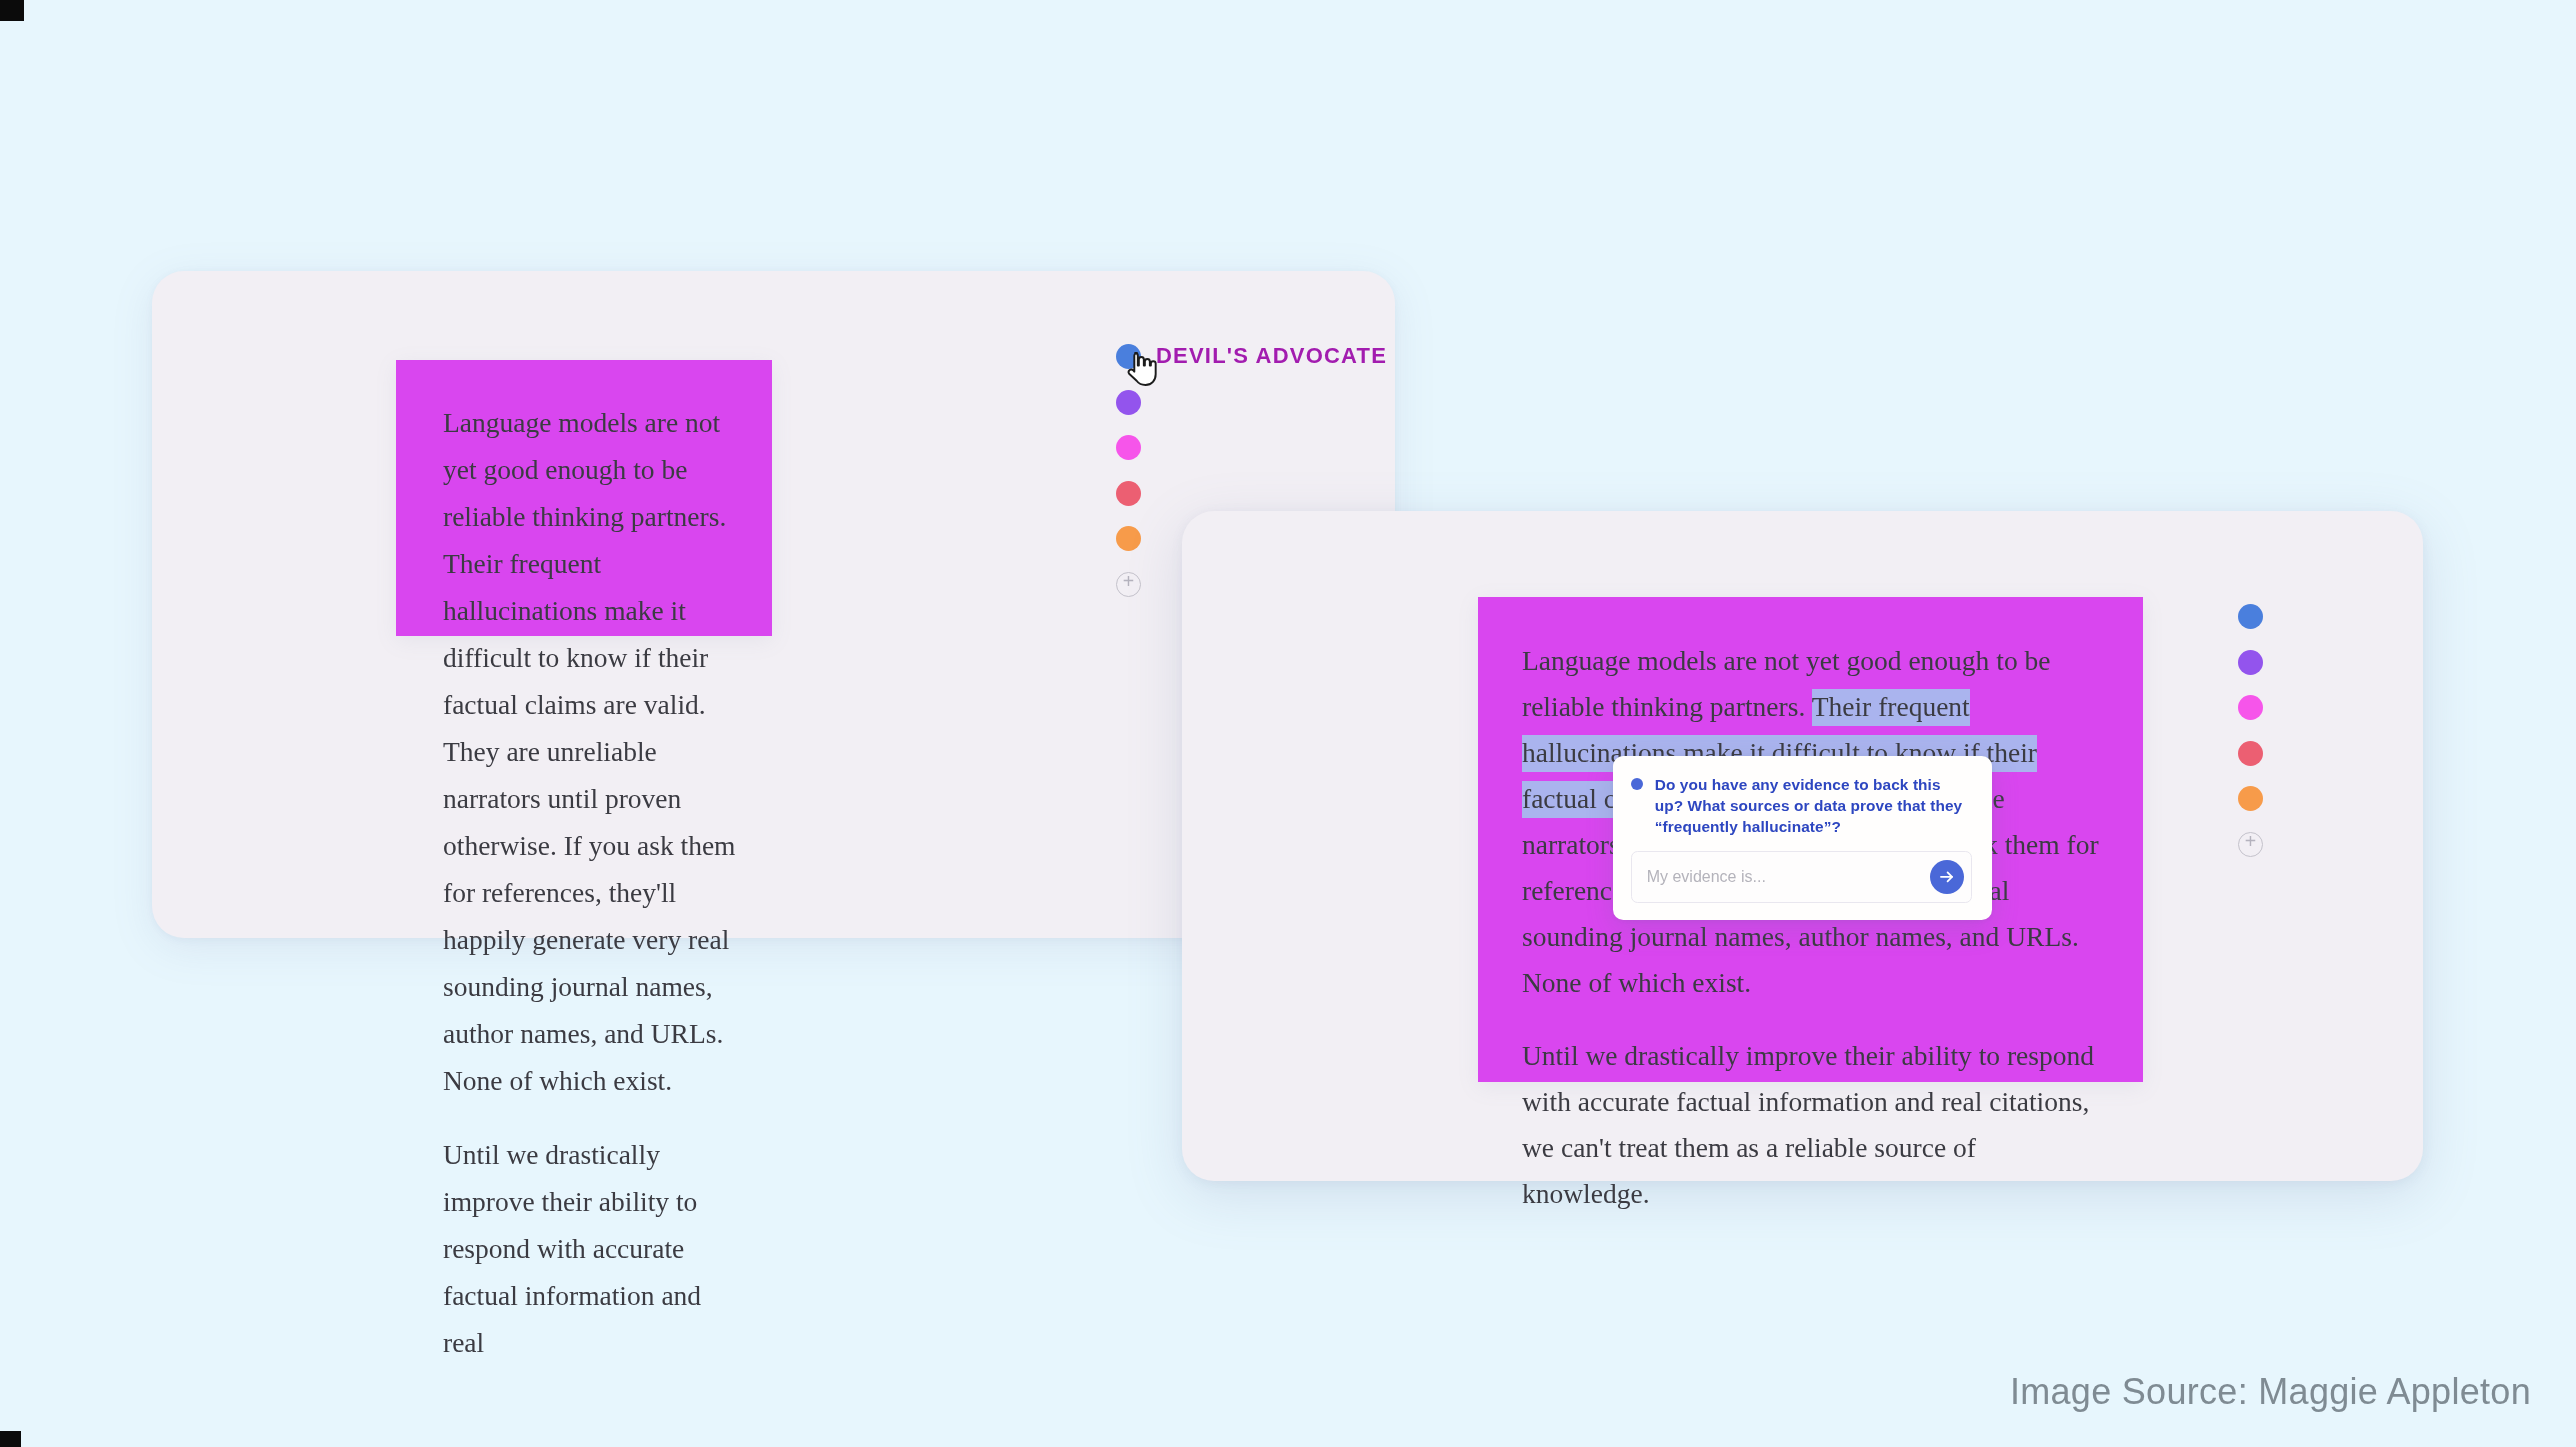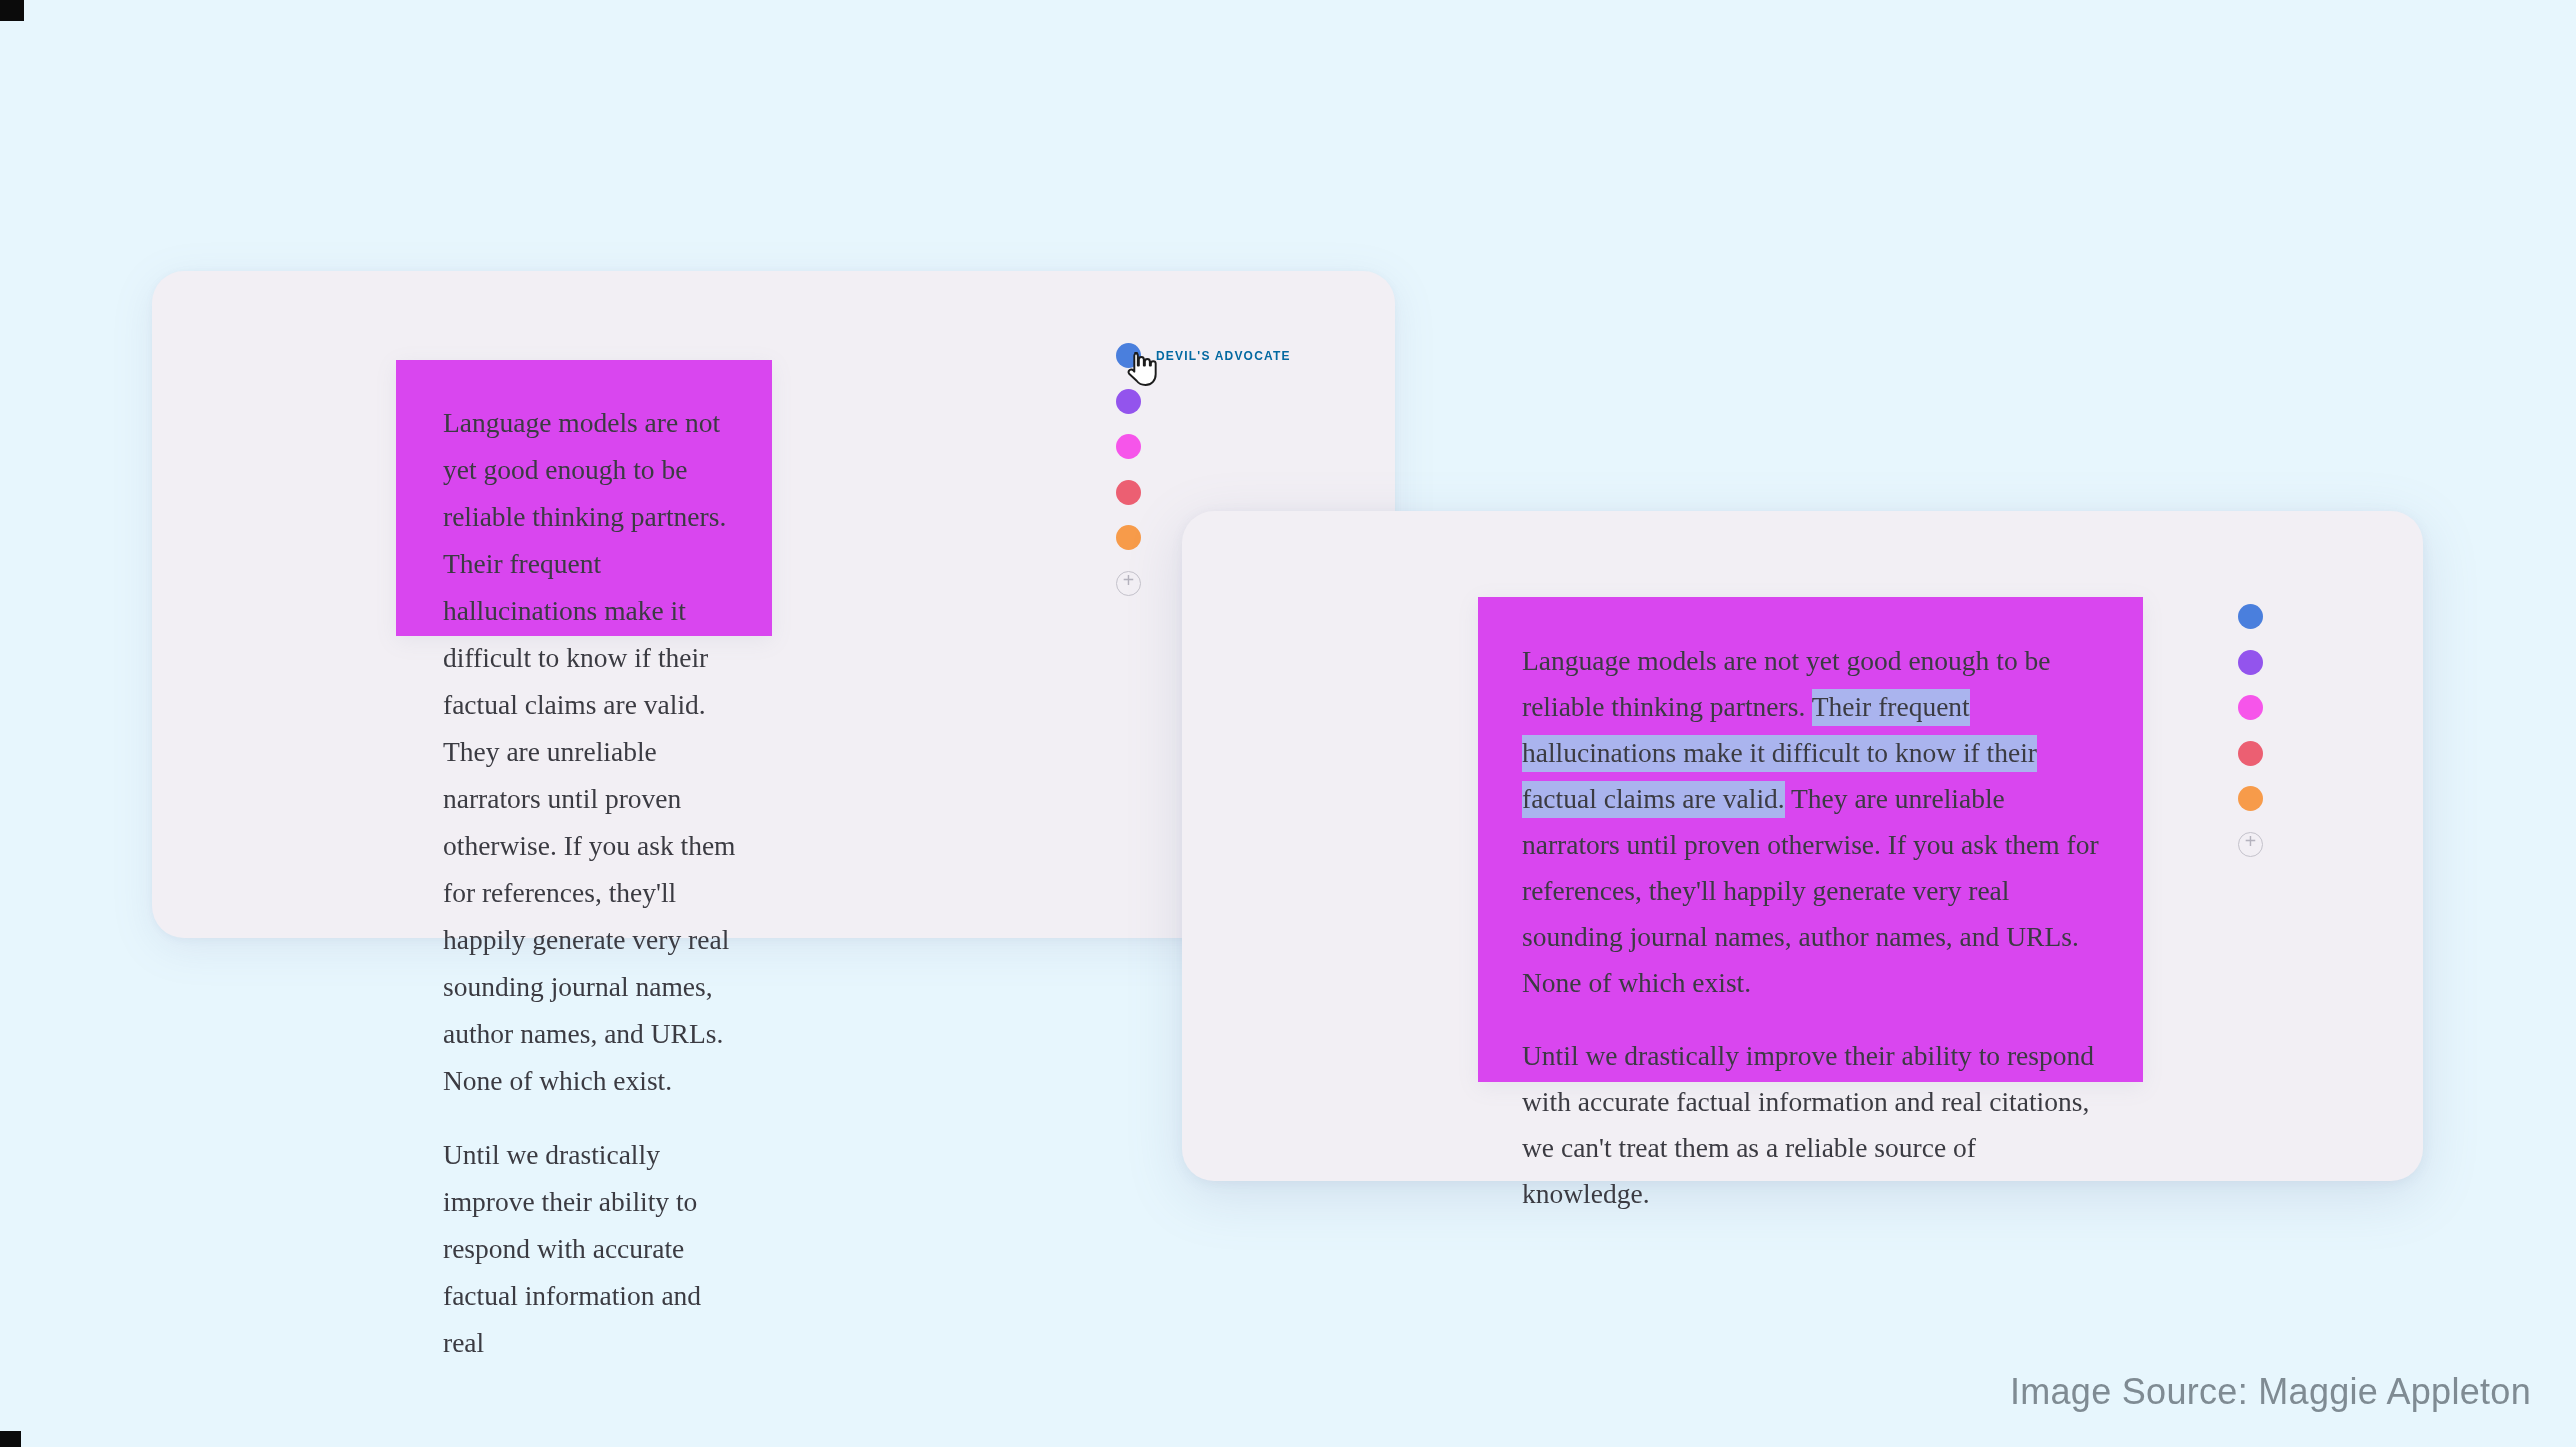--- a/index.html
+++ b/index.html
@@ -110,24 +110,24 @@
   .lens-dot {
     width: 25px;
     height: 25px;
     border-radius: 50%;
     flex: none;
     cursor: pointer;
   }
 
   .lens-label {
     font-family: "Liberation Sans", sans-serif;
-    font-size: 12px;
+    font-size: 22px;
     font-weight: 700;
     letter-spacing: 1.2px;
-    color: #0369a1;
+    color: #a21caf;
     white-space: nowrap;
   }
 
   .lens-add {
     width: 25px;
     height: 25px;
     border-radius: 50%;
     border: 1.5px solid #c4c2cb;
     color: #b4b2bd;
     display: flex;
@@ -289,20 +289,36 @@
 
 <div class="app-card card-front">
 
   <div class="doc-sheet">
     <div class="doc-body">
       <p><span>Language models are not yet good enough to be reliable thinking partners. </span><span class="hl">Their frequent hallucinations make it difficult to know if their factual claims are valid.</span><span> They are unreliable narrators until proven otherwise. If you ask them for references, they'll happily generate very real sounding journal names, author names, and URLs. None of which exist.</span></p>
       <p>Until we drastically improve their ability to respond with accurate factual information and real citations, we can't treat them as a reliable source of knowledge.</p>
     </div>
   </div>
 
+  <div class="popover">
+    <div class="popover-prompt">
+      <div class="popover-bullet"></div>
+      <div class="popover-text">Do you have any evidence to back this up? What sources or data prove that they “frequently hallucinate”?</div>
+    </div>
+
+    <div class="popover-inputrow">
+      <input class="evidence-input" type="text" placeholder="My evidence is..." style="">
+      <button class="submit-btn">
+        <svg width="17.7" height="17.7" viewBox="0 0 24 24" xmlns="http://www.w3.org/2000/svg" fill="none" stroke="#ffffff" stroke-width="2.4" stroke-linecap="round" stroke-linejoin="round">
+          <line x1="4" y1="12" x2="19" y2="12"></line>
+          <polyline points="13,6 19,12 13,18"></polyline>
+        </svg>
+      </button>
+    </div>
+  </div>
 
   <div class="lens-rail">
     <div class="lens-row">
       <div class="lens-dot" style="background:#4a7fdd"></div>
     </div>
     <div class="lens-row">
       <div class="lens-dot" style="background:#9354ed"></div>
     </div>
     <div class="lens-row">
       <div class="lens-dot" style="background:#f655ea"></div>

